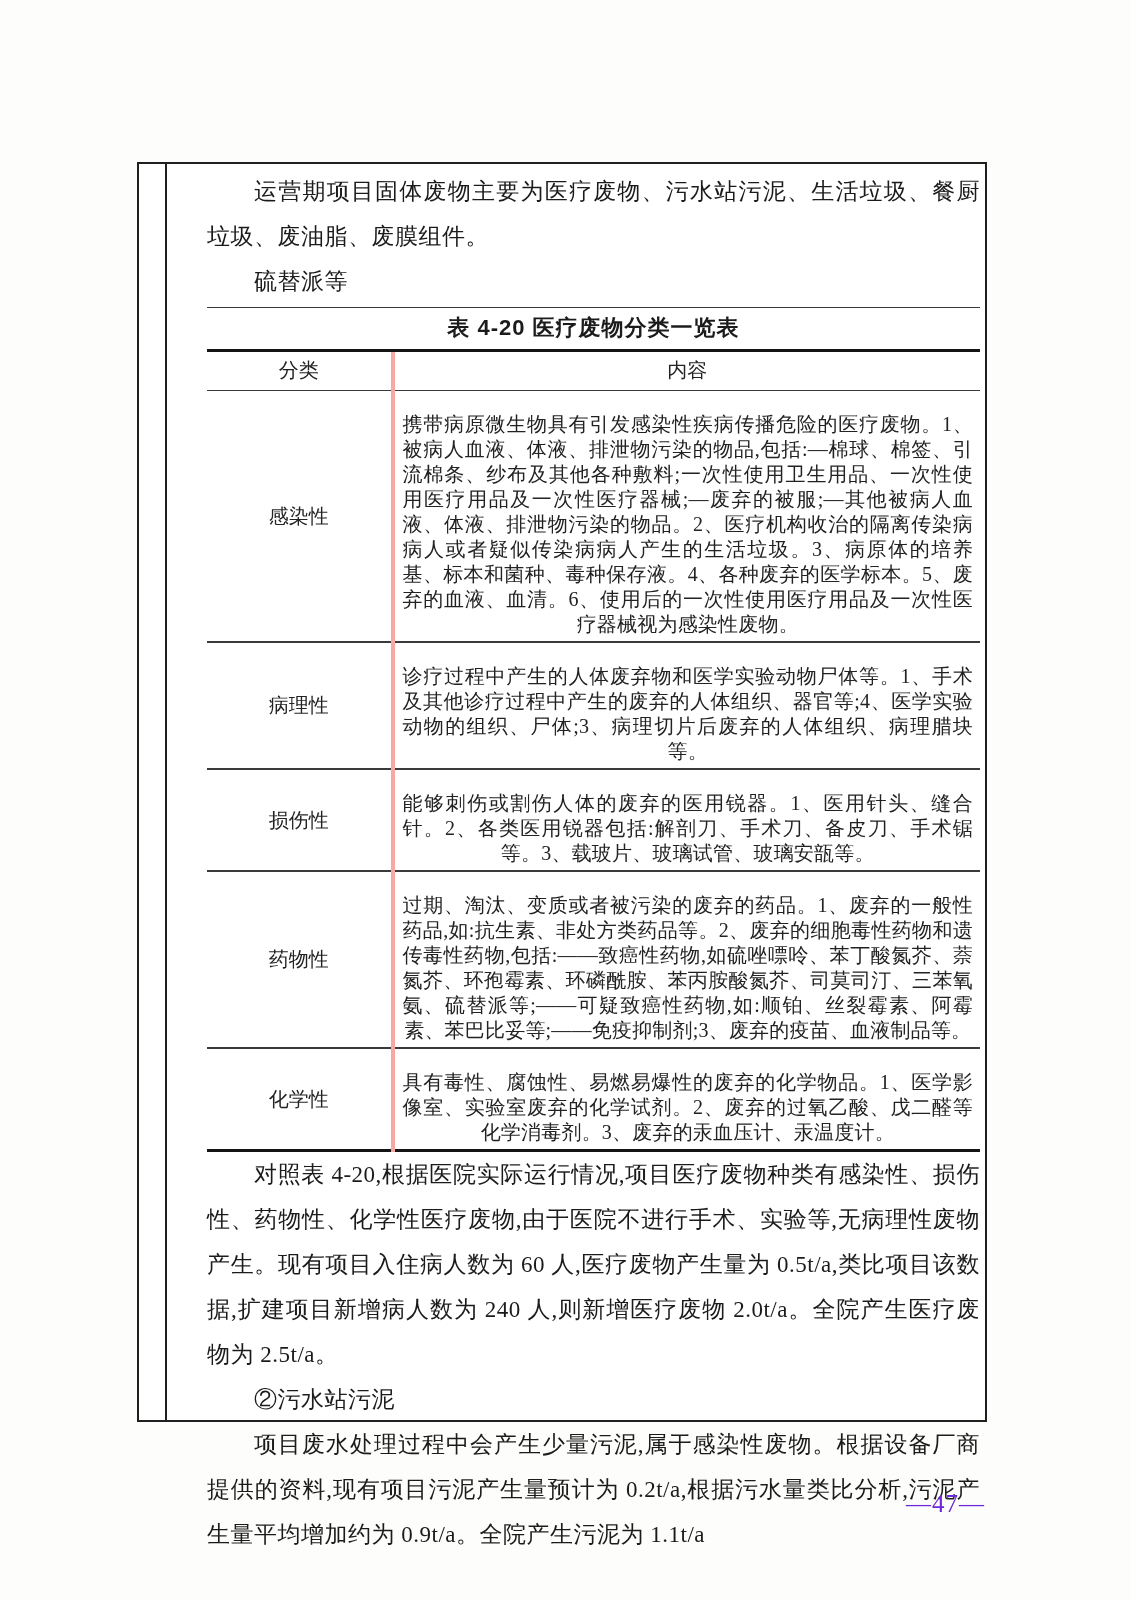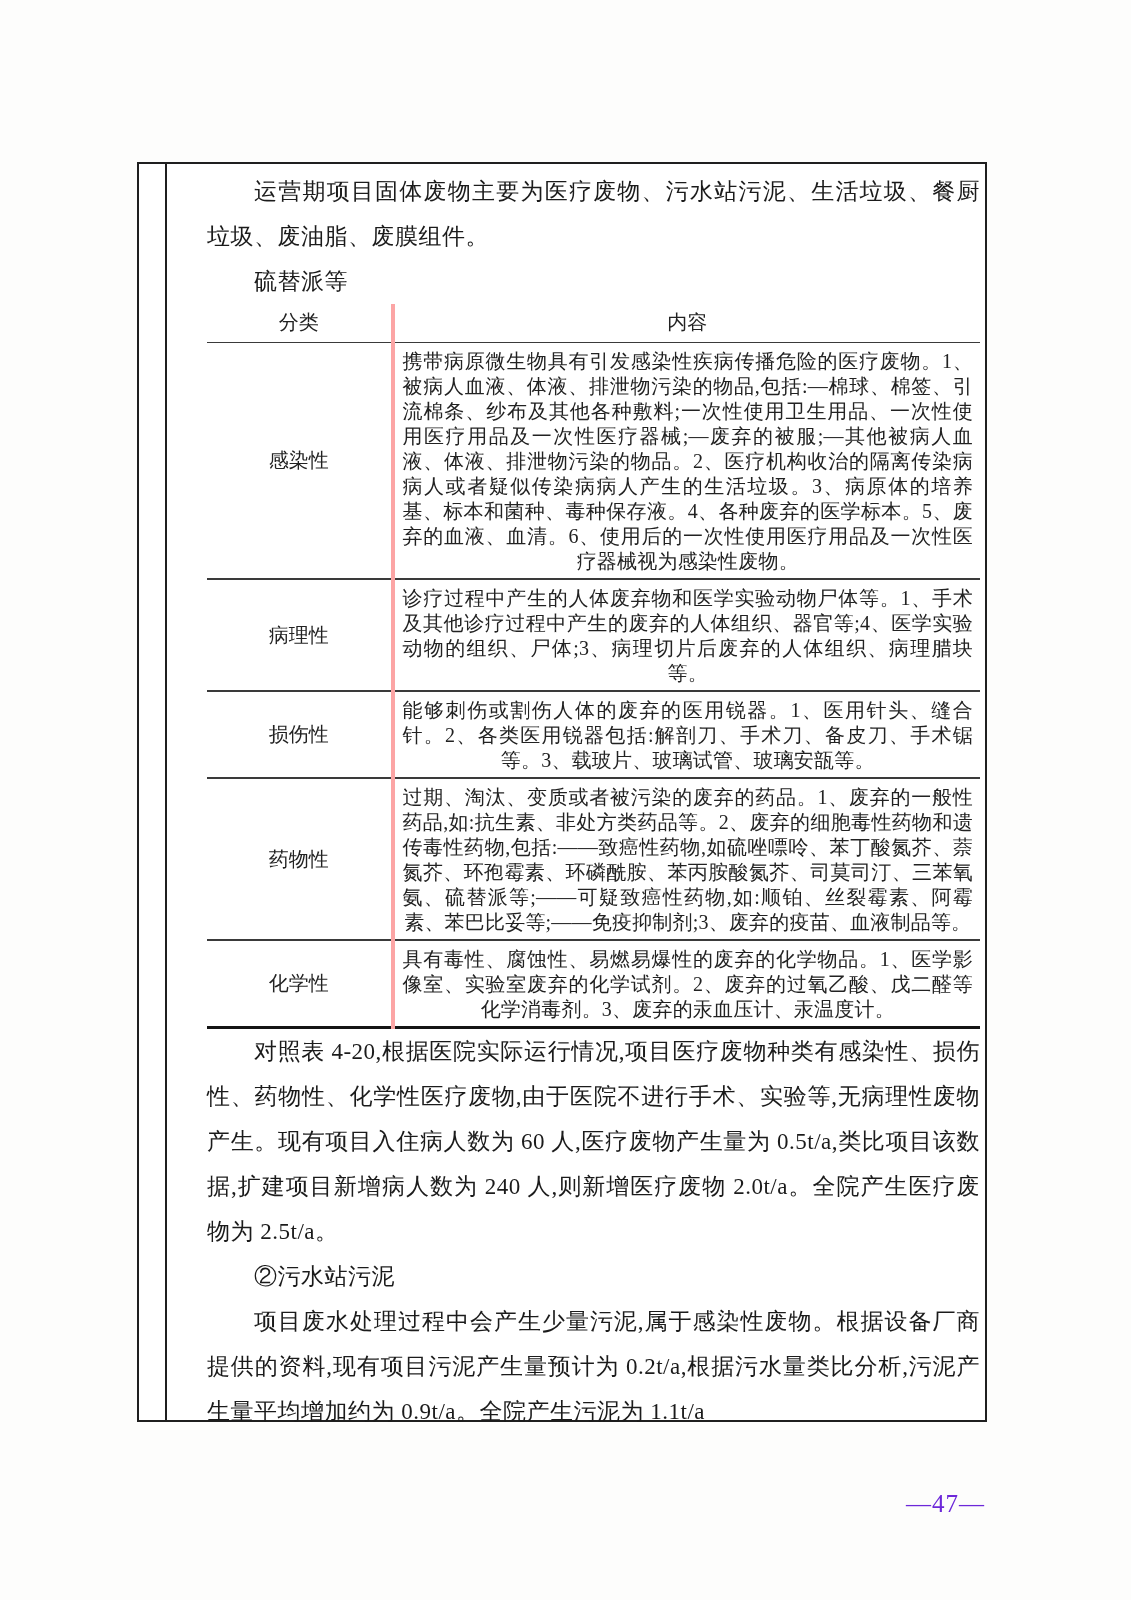--- a/index.html
+++ b/index.html
@@ -82,21 +82,21 @@
     vertical-align: middle;
   }
   table.waste-table tr:last-child td {
     border-bottom: 3px solid #141414;
   }
   td.cat-cell {
     text-align: center;
     font-size: 20px;
   }
   td.cnt-cell {
-    padding: 6px 7px 4px 8px;
+    padding: 21px 7px 4px 8px;
     line-height: 25px;
     text-align: justify;
     text-align-last: center;
     letter-spacing: 0.2px;
   }
   .after-table {
     margin-top: 7px;
   }
   .page-num {
     position: absolute;
@@ -112,20 +112,21 @@
 
 <div class="frame">
   <div class="gutter-line"></div>
   <div class="content">
 
     <p class="body-par">运营期项目固体废物主要为医疗废物、污水站污泥、生活垃圾、餐厨垃圾、废油脂、废膜组件。</p>
 
     <p class="body-par">硫替派等</p>
 
 
+    <div class="tbl-caption">表 4-20 医疗废物分类一览表</div>
 
     <table class="waste-table">
       <thead>
         <tr>
           <th class="cat-col">分类</th>
           <th>内容</th>
         </tr>
       </thead>
       <tbody id="waste-table-body">
           <tr>

